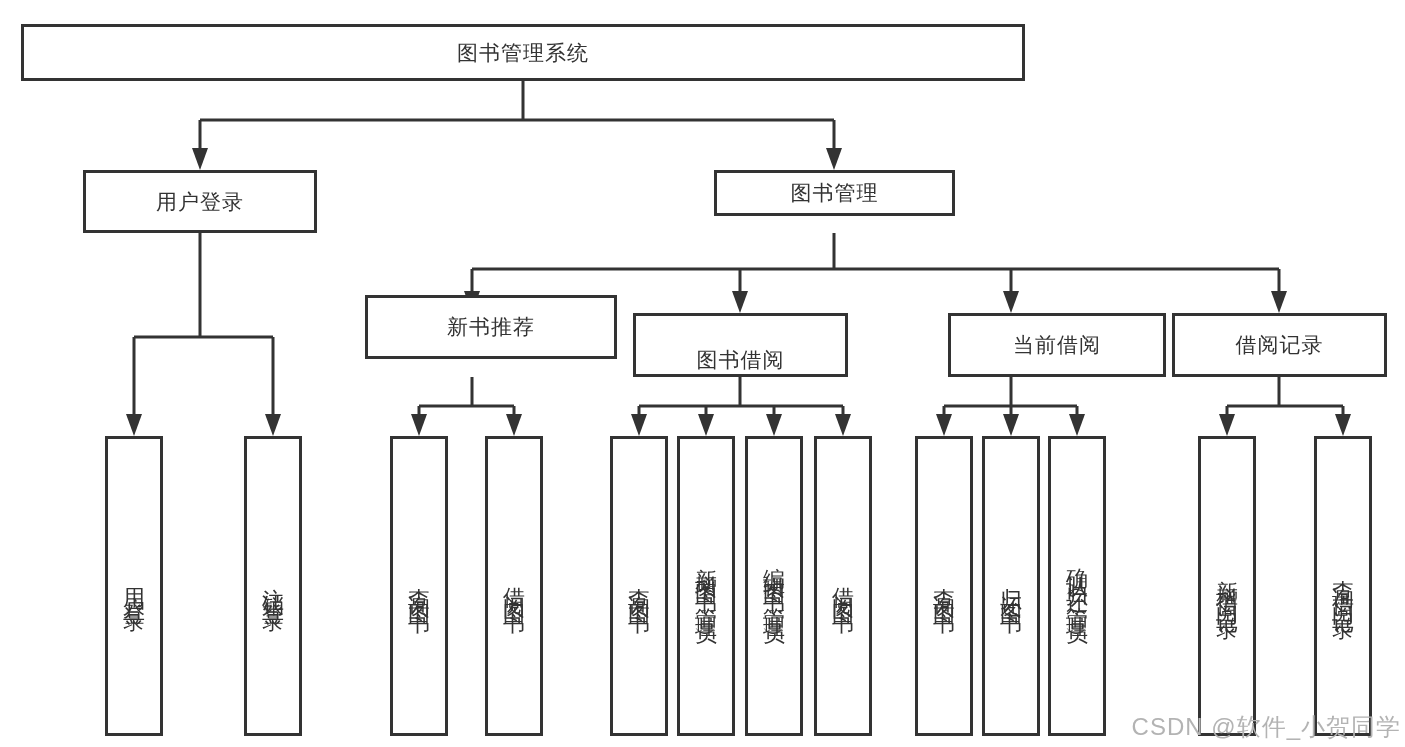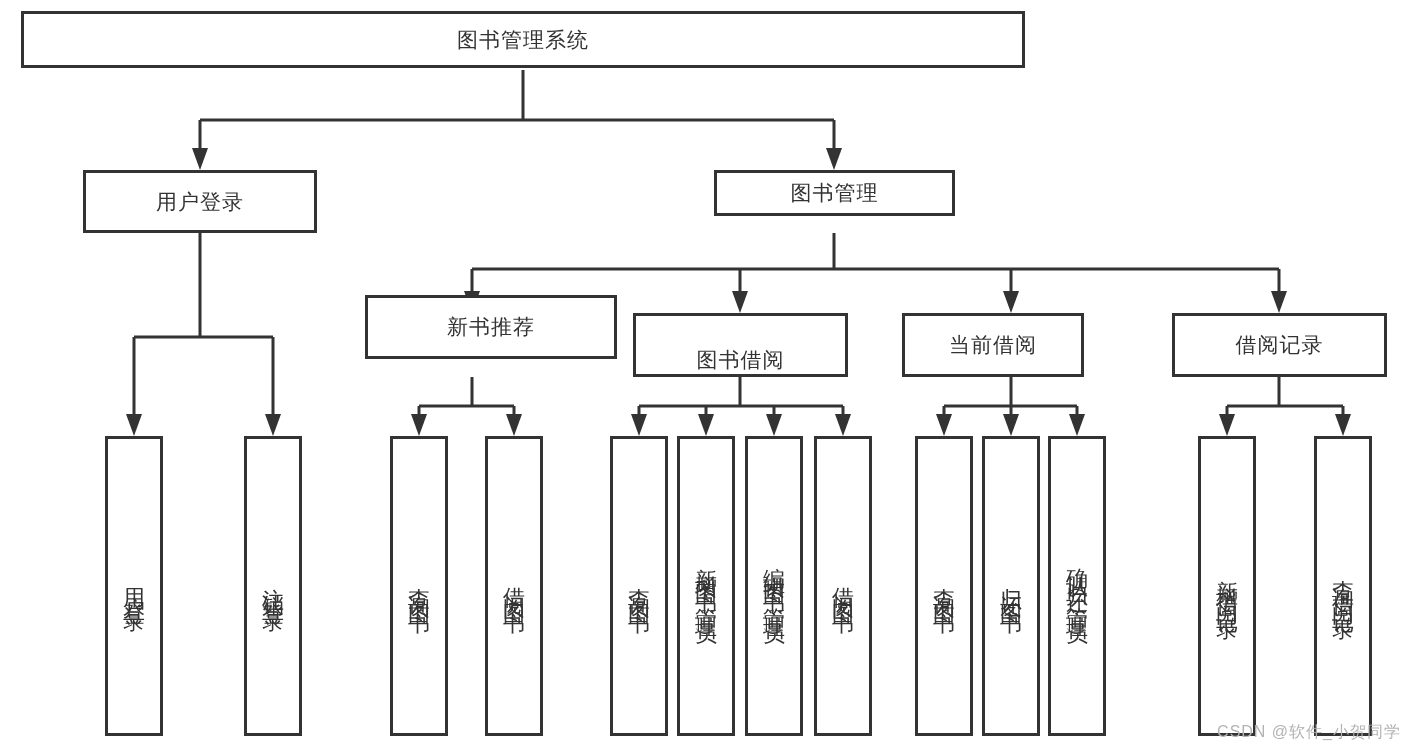--- a/index.html
+++ b/index.html
@@ -29,28 +29,28 @@
     border: 3px solid var(--line, #333333);
     display: flex;
     align-items: center;
     justify-content: center;
     color: var(--text, #333333);
     font-size: 21px;
     letter-spacing: 1px;
     text-align: center;
   }
   
-  .n-root  { left: 21px;  top: 11px;  width: 1004px; height: 57px; }
+  .n-root  { left: 21px;  top: 24px;  width: 1004px; height: 57px; }
   
   .n-l1-0  { left: 83px;  top: 170px; width: 234px;  height: 63px; }
   .n-l1-1  { left: 714px; top: 170px; width: 241px;  height: 46px; }
   
   .n-l2-0  { left: 365px;  top: 295px; width: 252px; height: 64px; }
   .n-l2-1  { left: 633px;  top: 313px; width: 215px; height: 64px; align-items: flex-end; }
-  .n-l2-2  { left: 902px;  top: 313px; width: 182px; height: 64px; align-items: center; }
+  .n-l2-2  { left: 948px;  top: 313px; width: 218px; height: 64px; align-items: center; }
   .n-l2-3  { left: 1172px; top: 313px; width: 215px; height: 64px; }
   
   .leaf { top: 436px; width: 58px; height: 300px; }
   .leaf .vtext {
     writing-mode: vertical-rl;
     line-height: 1;
     letter-spacing: 8px;
     font-size: 22px;
     white-space: nowrap;
   }
@@ -64,21 +64,21 @@
   .lf-c3 { left: 814px;  }
   .lf-d0 { left: 915px;  }
   .lf-d1 { left: 982px;  }
   .lf-d2 { left: 1048px; }
   .lf-e0 { left: 1198px; }
   .lf-e1 { left: 1314px; }
   .watermark {
     position: absolute;
     right: 4px;
     bottom: 4px;
-    font-size: 16px;
+    font-size: 24px;
     color: var(--watermark, #b3b3b3);
     letter-spacing: 1px;
     z-index: 5;
     pointer-events: none;
   }
 </style>
 </head>
 <body>
 
 <div class="canvas">

